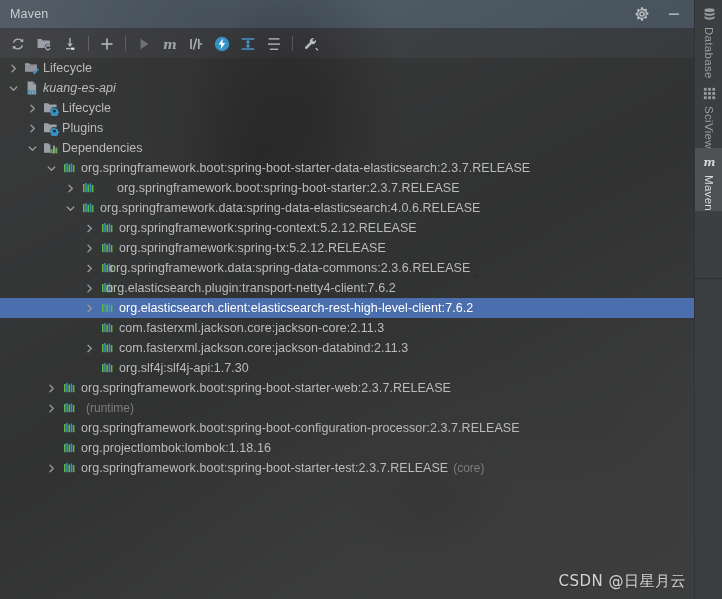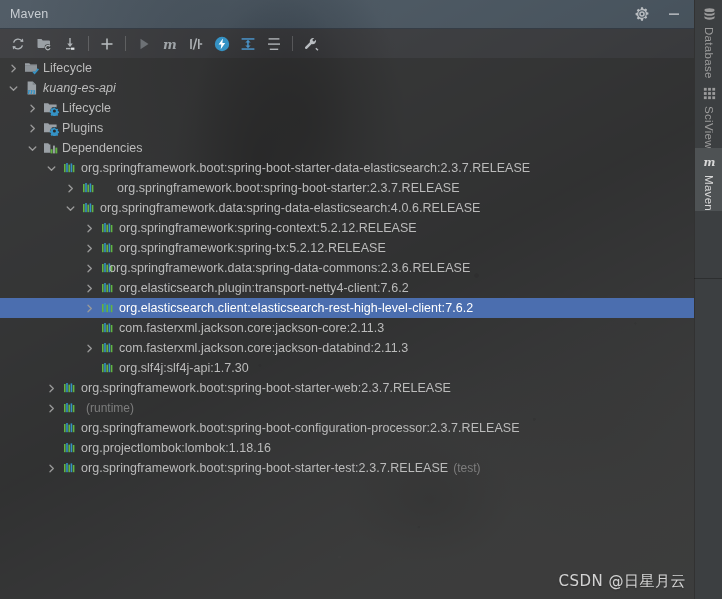--- a/index.html
+++ b/index.html
@@ -486,21 +486,21 @@
           </span>
           <span class="node-icon" style="left: 100px;">
             <svg width="16" height="16" viewBox="0 0 16 16">
               <rect x="2.0" y="4.0" width="1.6" height="8.2" fill="#62b543"></rect>
               <rect x="4.2" y="3.0" width="1.6" height="9.2" fill="#3592c4"></rect>
               <rect x="6.4" y="4.6" width="1.6" height="7.6" fill="#62b543"></rect>
               <rect x="8.6" y="3.4" width="1.6" height="8.8" fill="#3592c4"></rect>
               <rect x="10.8" y="5.0" width="1.6" height="7.2" fill="#62b543"></rect>
             </svg>
           </span>
-          <span class="label-wrap" style="left: 119px;">
+          <span class="label-wrap" style="left: 106px;">
             <span class="row-label">org.elasticsearch.plugin:transport-netty4-client:7.6.2</span>
           </span>
         </div>
         <div class="row selected">
           <span class="arrow" style="left: 84px;">
             <svg width="11" height="11" viewBox="0 0 11 11">
               <path fill="none" stroke="#9a9a9a" stroke-width="1.3" stroke-linecap="round" stroke-linejoin="round" d="M4 2.2 7.3 5.5 4 8.8"></path>
             </svg>
           </span>
           <span class="node-icon" style="left: 100px;">
@@ -639,21 +639,21 @@
             <svg width="16" height="16" viewBox="0 0 16 16">
               <rect x="2.0" y="4.0" width="1.6" height="8.2" fill="#62b543"></rect>
               <rect x="4.2" y="3.0" width="1.6" height="9.2" fill="#3592c4"></rect>
               <rect x="6.4" y="4.6" width="1.6" height="7.6" fill="#62b543"></rect>
               <rect x="8.6" y="3.4" width="1.6" height="8.8" fill="#3592c4"></rect>
               <rect x="10.8" y="5.0" width="1.6" height="7.2" fill="#62b543"></rect>
             </svg>
           </span>
           <span class="label-wrap" style="left: 81px;">
             <span class="row-label">org.springframework.boot:spring-boot-starter-test:2.3.7.RELEASE</span>
-            <span class="scope">(test)</span>
+            <span class="scope">(core)</span>
           </span>
         </div>
       </div>
   </div>
 </div>
 
 <div id="right-stripe">
   <div id="stripe-items">
       <div class="stripe-btn">
         <span>

